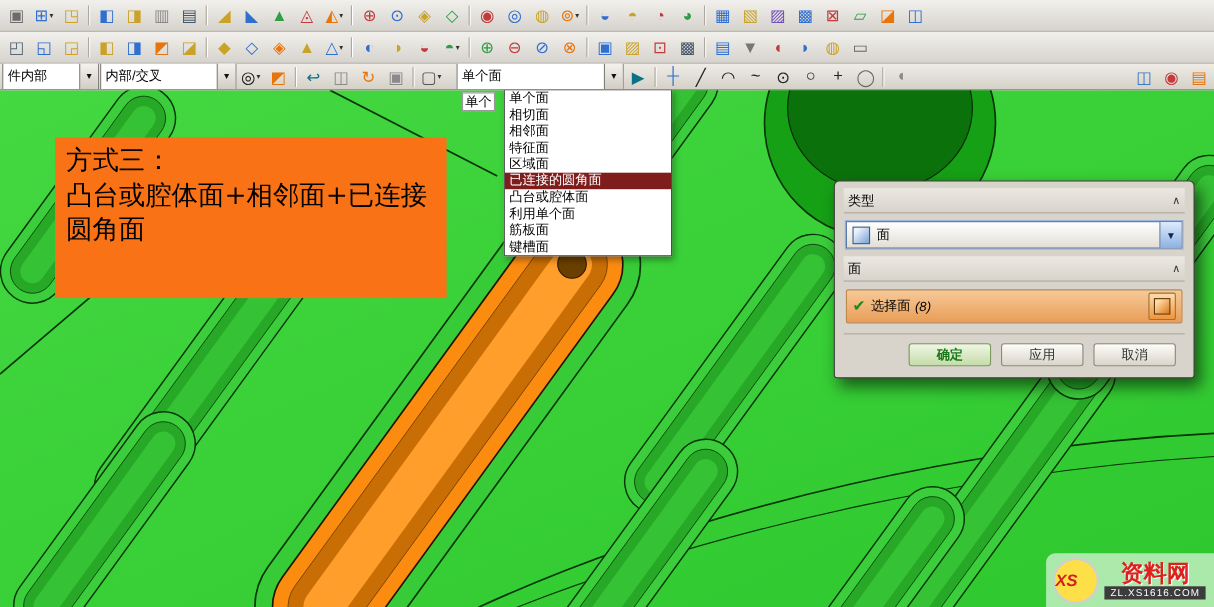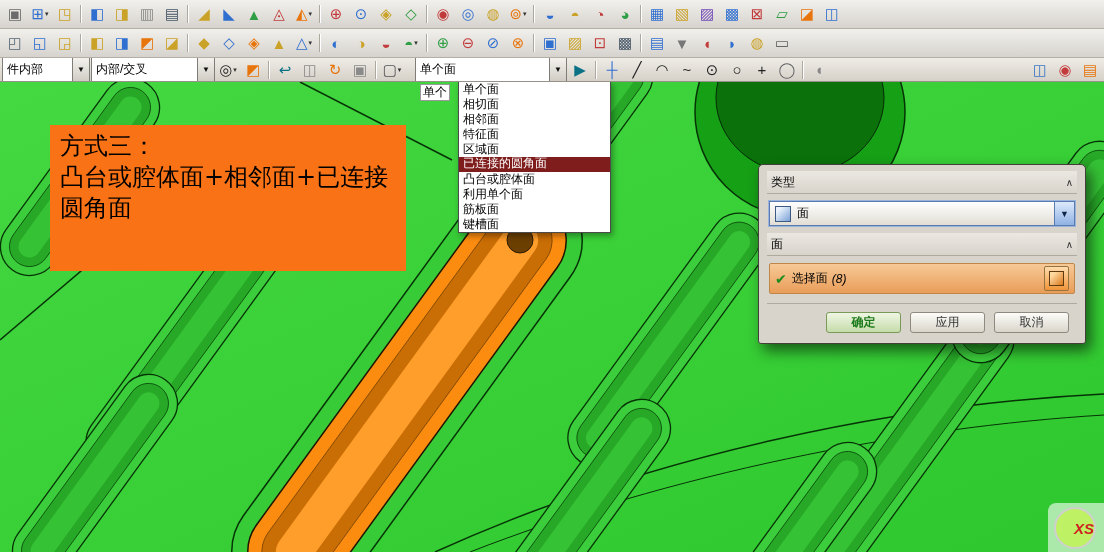--- a/index.html
+++ b/index.html
@@ -132,22 +132,22 @@
   .dlg-btns button.ok{
     color:#1c7a1c;font-weight:bold;border-color:#7a9a5a;
     background:linear-gradient(#eff6e3,#c5dcaa);
   }
   
   .watermark{
     position:absolute;right:0;bottom:0;display:flex;align-items:center;gap:5px;
     padding:4px 8px 3px 6px;background:rgba(255,255,255,.6);border-radius:8px 0 0 0;
   }
   .wm-logo{
-    width:38px;height:38px;border-radius:50%;background:#bef264;border:2px solid #cfcfcf;
-    display:flex;align-items:center;justify-content:flex-end;
+    width:38px;height:38px;border-radius:50%;background:#fde047;border:2px solid #cfcfcf;
+    display:flex;align-items:center;justify-content:flex-start;
     color:#d02020;font-weight:bold;font-style:italic;font-size:15px;
   }
   .wm-col{display:flex;flex-direction:column;align-items:center;}
   .wm-brand{color:#e01f1f;font-size:21px;font-weight:bold;line-height:1.05;text-shadow:1px 1px 0 #fff;}
   .wm-url{background:#3c3c3c;color:#fff;font-size:9px;padding:1px 5px;letter-spacing:1px;line-height:1.2;}
 </style>
 </head>
 <body>
 
 <div class="scene">
@@ -708,13 +708,17 @@
       <button>应用</button>
       <button>取消</button>
     </div>
   </div>
 </div>
 
 <div class="watermark">
   <div class="wm-logo">
       <span>XS</span>
     </div>
+  <div class="wm-col">
+    <div class="wm-brand">资料网</div>
+    <div class="wm-url">ZL.XS1616.COM</div>
+  </div>
 </div>
 
 </body></html>

